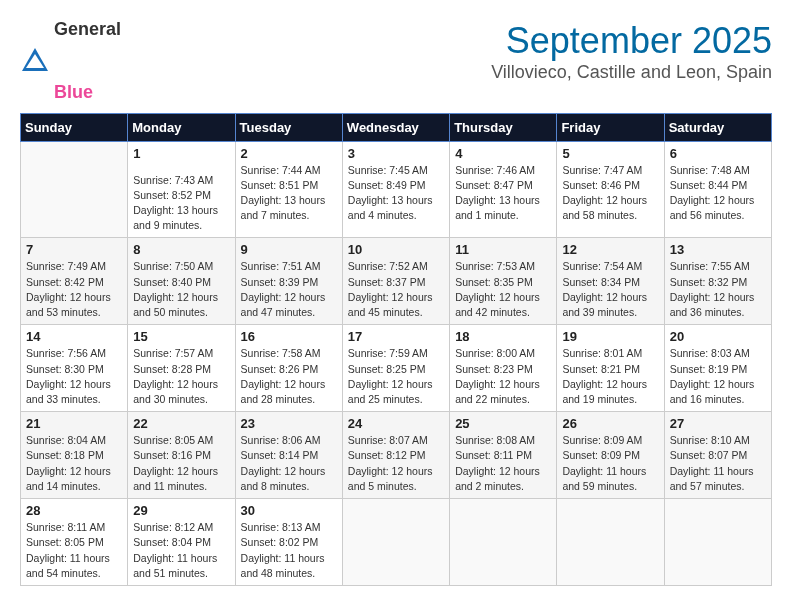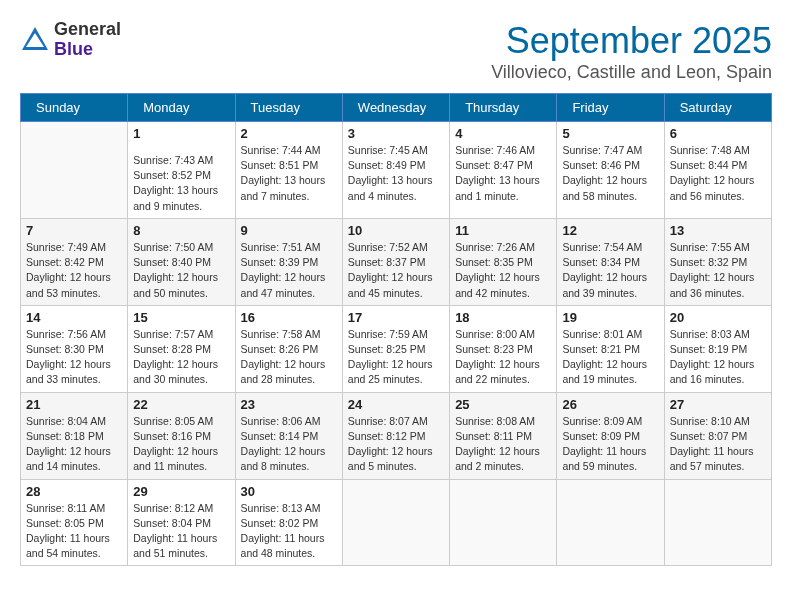--- a/index.html
+++ b/index.html
@@ -27,21 +27,22 @@
       line-height: 1.1;
     }
     .logo-general {
       font-size: 18px;
       font-weight: bold;
       color: #333;
     }
     .logo-blue {
       font-size: 18px;
       font-weight: bold;
-      color: #4c1d95;
+      color: #ec4899;
+      margin-top: 43px;
     }
     .logo-icon {
       width: 30px;
       height: 30px;
     }
     .title-block {
       text-align: right;
     }
     .month-title {
       font-size: 36px;
@@ -51,26 +52,26 @@
     .location {
       font-size: 18px;
       color: #555;
     }
     table {
       width: 100%;
       border-collapse: collapse;
       font-size: 11px;
     }
     thead tr th {
-      background: #0369a1;
+      background: #0f172a;
       color: #fff;
-      padding: 6px 15px;
+      padding: 6px 4px;
       text-align: left;
       font-size: 13px;
-      font-weight: normal;
+      font-weight: bold;
       border: 1px solid #5585d0;
     }
     tbody tr td {
       border: 1px solid #ccc;
       vertical-align: top;
       padding: 4px 5px;
       width: 107px;
       min-height: 80px;
     }
     .day-num {
@@ -197,21 +198,21 @@
         </td>
         <td>
           <span class="day-num">10</span>
           <div class="day-info" style="white-space: pre-line;">Sunrise: 7:52 AM
 Sunset: 8:37 PM
 Daylight: 12 hours
 and 45 minutes.</div>
         </td>
         <td>
           <span class="day-num">11</span>
-          <div class="day-info" style="white-space: pre-line;">Sunrise: 7:26 AM
+          <div class="day-info" style="white-space: pre-line;">Sunrise: 7:53 AM
 Sunset: 8:35 PM
 Daylight: 12 hours
 and 42 minutes.</div>
         </td>
         <td>
           <span class="day-num">12</span>
           <div class="day-info" style="white-space: pre-line;">Sunrise: 7:54 AM
 Sunset: 8:34 PM
 Daylight: 12 hours
 and 39 minutes.</div>

